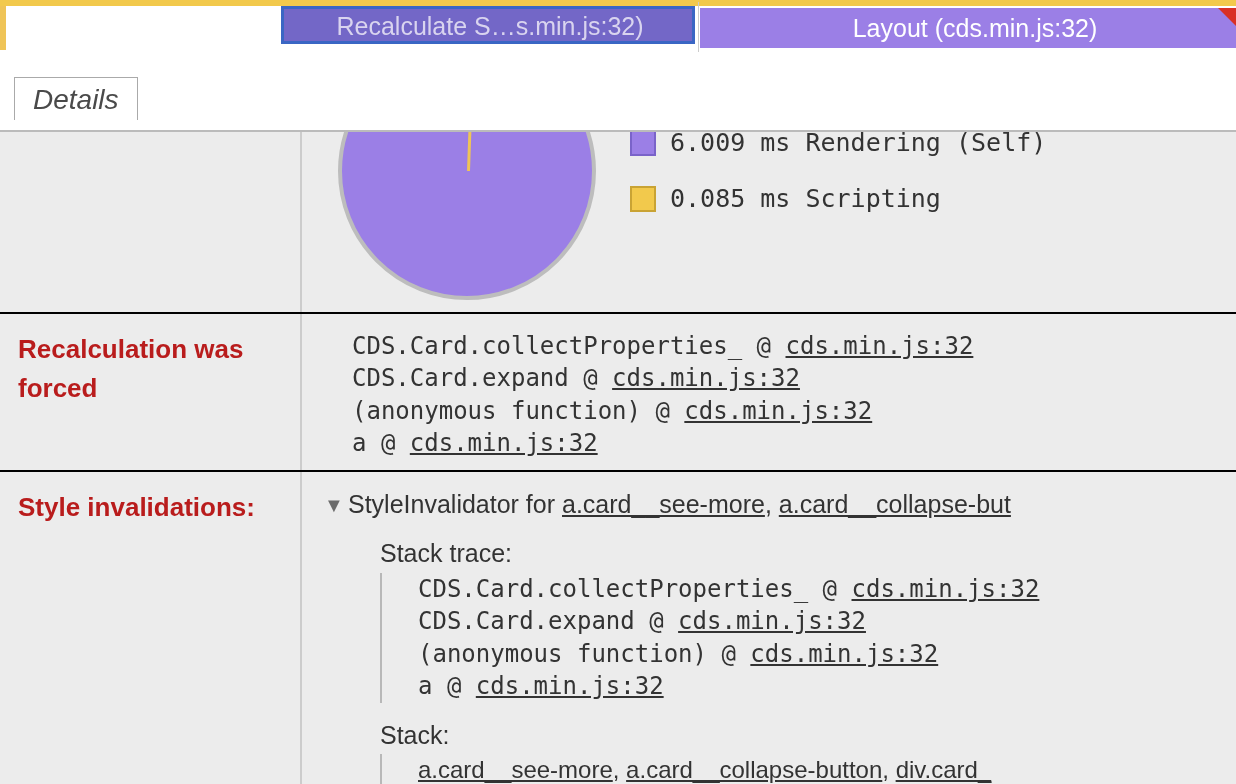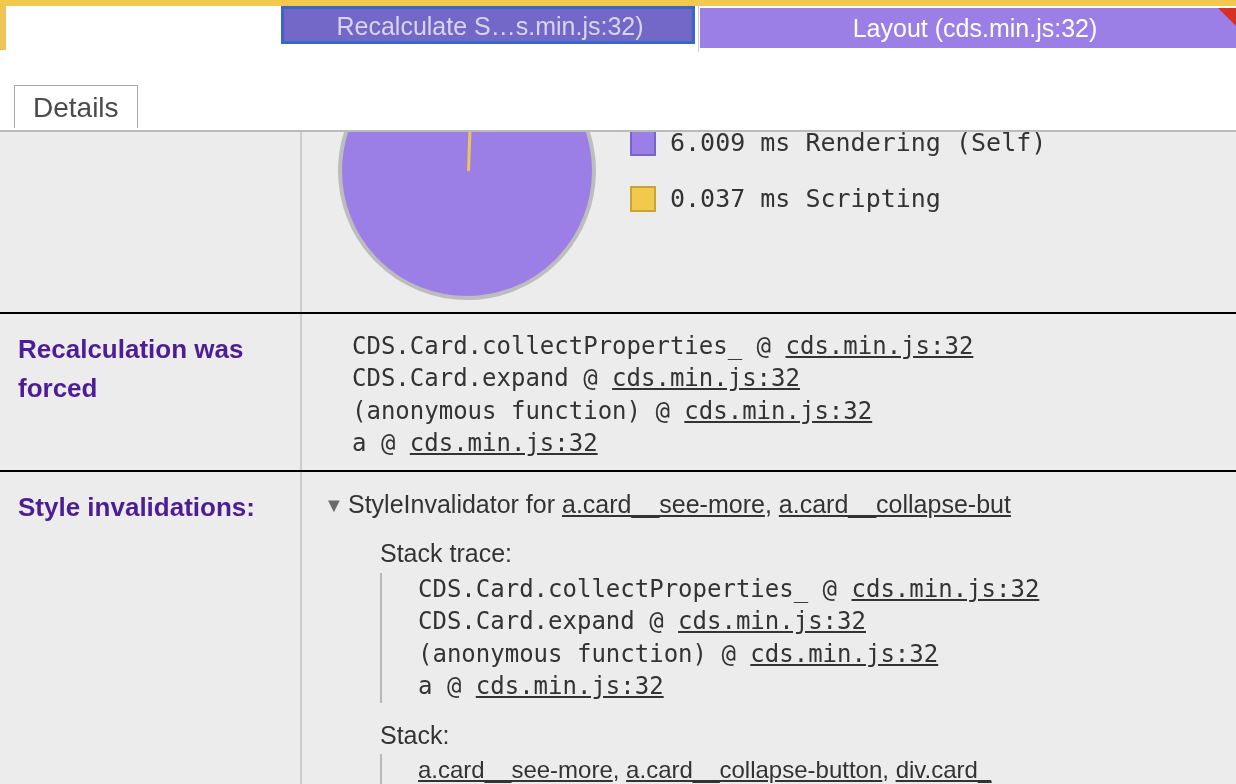--- a/index.html
+++ b/index.html
@@ -70,23 +70,24 @@
     right: 0; top: 8px;
     width: 0; height: 0;
     border-left: 18px solid transparent;
     border-top: 18px solid #d93025;
   }
 
   
   .tabs {
     display: flex;
     align-items: flex-end;
-    padding: 30px 0 4px 14px;
+    padding: 30px 0 12px 14px;
     border-bottom: 2px solid #bbb;
     height: 82px;
+    font-style: italic;
   }
   .tab {
     border: 1px solid #aaa;
     border-bottom: none;
     padding: 6px 18px 4px 18px;
     font-size: 28px;
     color: #4a4a4a;
     background: #fff;
     position: relative;
     top: 2px;
@@ -102,21 +103,21 @@
     display: flex;
     border-bottom: 2px solid #000000;
   }
   .row.noborder { border-bottom: none; }
   .label-cell {
     width: 302px;
     flex-shrink: 0;
     padding: 16px 16px 16px 18px;
     font-weight: 600;
     font-size: 26px;
-    color: #4c1d95;
+    color: #b91c1c;
     line-height: 1.5;
     border-right: 2px solid #ccc;
   }
   .value-cell {
     flex: 1;
     padding: 16px 0 10px 50px;
     font-size: 24px;
     line-height: 1.35;
     overflow: hidden;
     position: relative;
@@ -233,21 +234,21 @@
           <div class="pie-slice"></div>
         </div>
       </div>
       <div class="legend mono">
         <div class="legend-item clipped">
           <span class="swatch purple"></span>
           <span>6.009 ms Rendering (Self)</span>
         </div>
         <div class="legend-item">
           <span class="swatch yellow"></span>
-          <span>0.037 ms Scripting</span>
+          <span>0.085 ms Scripting</span>
         </div>
       </div>
     </div>
   </div>
 
   <div class="row">
     <div class="label-cell">Recalculation was forced</div>
     <div class="value-cell mono">
       <div class="stack-line"><span>CDS.Card.collectProperties_</span><span> @ </span><span class="link">cds.min.js:32</span></div>
       <div class="stack-line"><span>CDS.Card.expand</span><span> @ </span><span class="link">cds.min.js:32</span></div>

